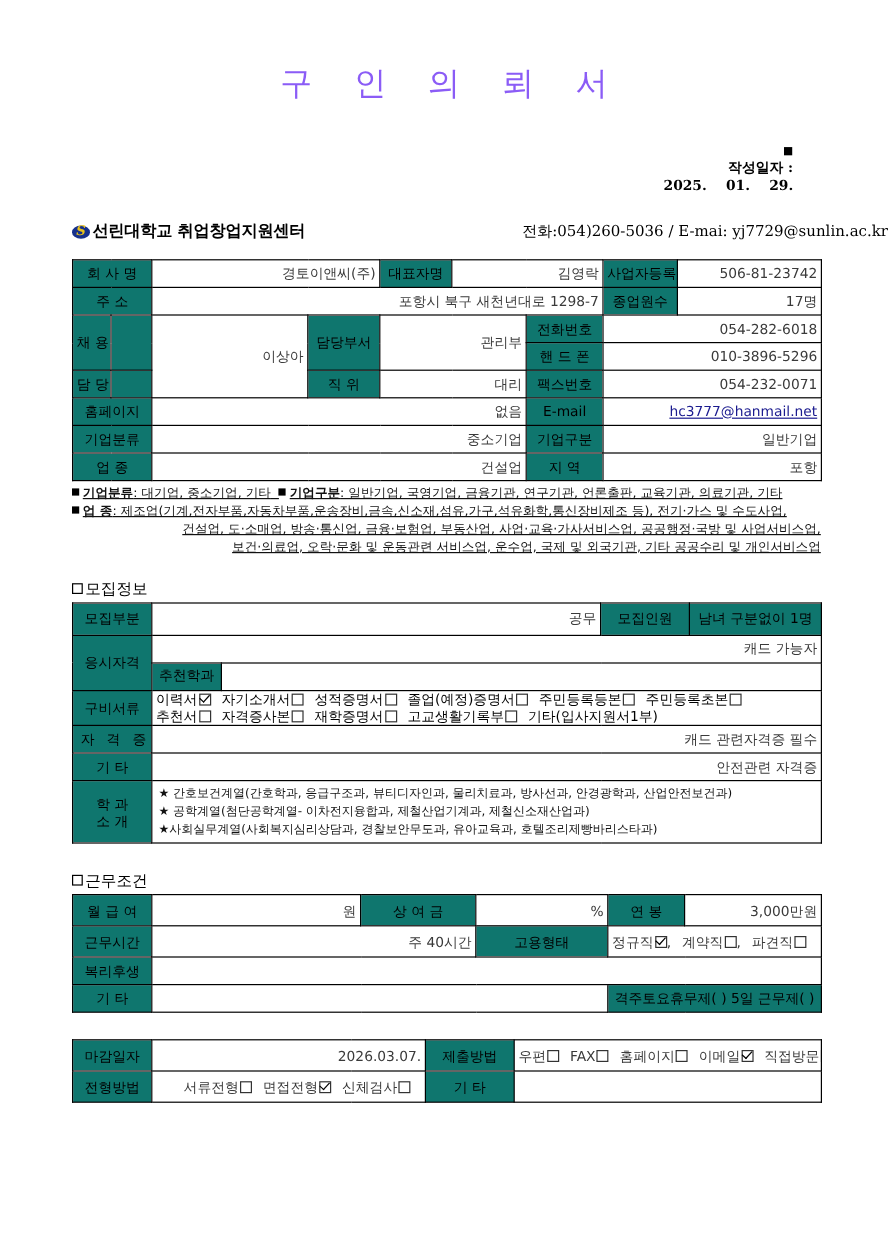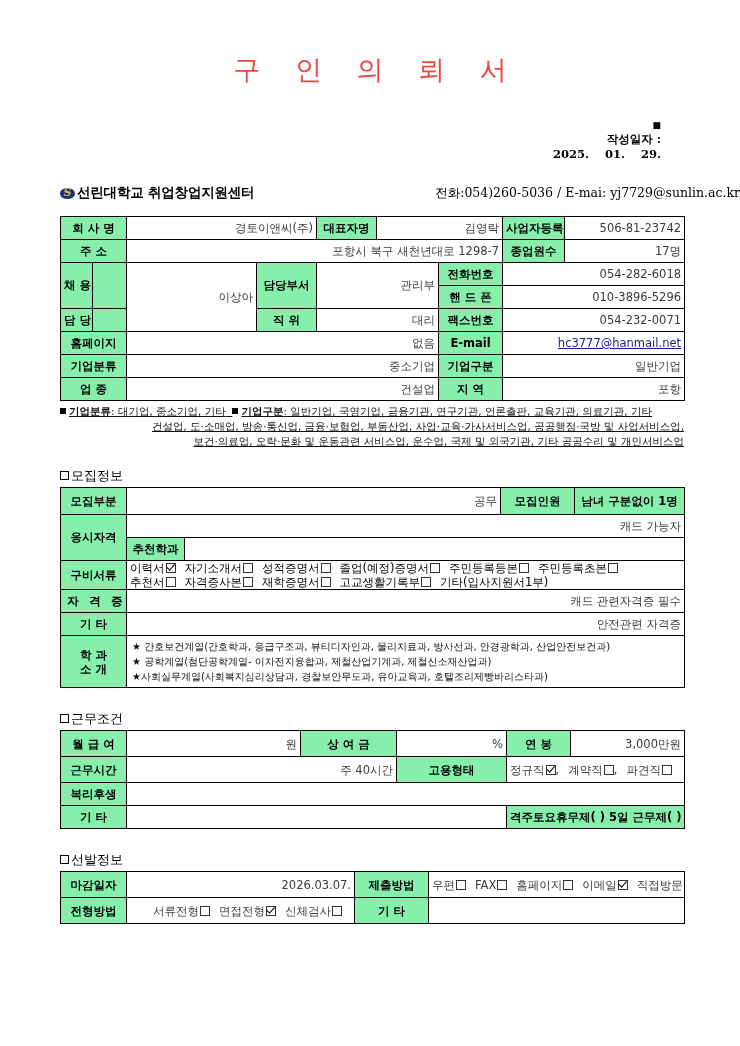--- a/index.html
+++ b/index.html
@@ -30,21 +30,21 @@
   .doc-title {
     text-align: center;
     font-family: "DejaVu Serif", "Liberation Serif", serif;
     font-size: 27px;
     letter-spacing: 13px;
     padding-left: 13px;
     font-weight: 400;
     margin: 0;
     padding-top: 56px;
     line-height: 1;
-    color: #ef4444;
+    color: #8b5cf6;
   }
   .date-line {
     text-align: right;
     font-family: "DejaVu Serif", "Liberation Serif", serif;
     font-size: 11.5px;
     font-weight: bold;
     padding-right: 79px;
     margin-top: 21px;
     white-space: pre;
   }
@@ -122,23 +122,23 @@
   table.grid td {
     border: 1px solid #000;
     padding: 0 3px;
     font-size: 11.5px;
     vertical-align: middle;
     line-height: 1.25;
     height: 22px;
     overflow: hidden;
   }
   td.lbl {
-    font-weight: bold;
+    font-weight: normal;
     text-align: center;
-    background: #86efac;
+    background: #0f766e;
     white-space: nowrap;
     letter-spacing: 0px;
   }
   td.val {
     color: #3a3a3a;
     text-align: right;
     white-space: nowrap;
   }
   td.center { text-align: center; }
   td.right { text-align: right; }
@@ -296,20 +296,23 @@
         <td class="val" colspan="2">포항</td>
       </tr>
     </tbody>
   </table>
 
   <div class="notes">
     <div class="nrow">
       <span class="sq"></span><b>기업분류</b><span>: 대기업, 중소기업, 기타</span>
       &nbsp;<span class="sq"></span><b>기업구분</b><span>: 일반기업, 국영기업, 금융기관, 연구기관, 언론출판, 교육기관, 의료기관, 기타</span>
     </div>
+    <div class="nrow">
+      <span class="sq"></span><b>업      종</b><span>: 제조업(기계,전자부품,자동차부품,운송장비,금속,신소재,섬유,가구,석유화학,통신장비제조 등), 전기·가스 및 수도사업,</span>
+    </div>
     <div class="nrow ind">건설업, 도·소매업, 방송·통신업, 금융·보험업, 부동산업, 사업·교육·가사서비스업, 공공행정·국방 및 사업서비스업,</div>
     <div class="nrow ind">보건·의료업, 오락·문화 및 운동관련 서비스업, 운수업, 국제 및 외국기관, 기타 공공수리 및 개인서비스업</div>
   </div>
 
   <div class="gap18"></div>
 
   <div class="sec-cap">
     <span class="box"></span><span>모집정보</span>
   </div>
 
@@ -408,23 +411,20 @@
       <tr>
         <td class="lbl tall3">기      타</td>
         <td class="val tall3" colspan="3"></td>
         <td class="lbl tall3 center" colspan="2">격주토요휴무제(        ) 5일 근무제(        )</td>
       </tr>
     </tbody>
   </table>
 
   <div class="gap22"></div>
 
-  <div class="sec-cap">
-    <span class="box"></span><span>선발정보</span>
-  </div>
 
   <table class="grid">
     <colgroup>
       <col style="width:66px">
         <col style="width:166px">
         <col style="width:62px">
       <col style="width:74px">
         <col style="width:256px">
     </colgroup>
     <tbody>

